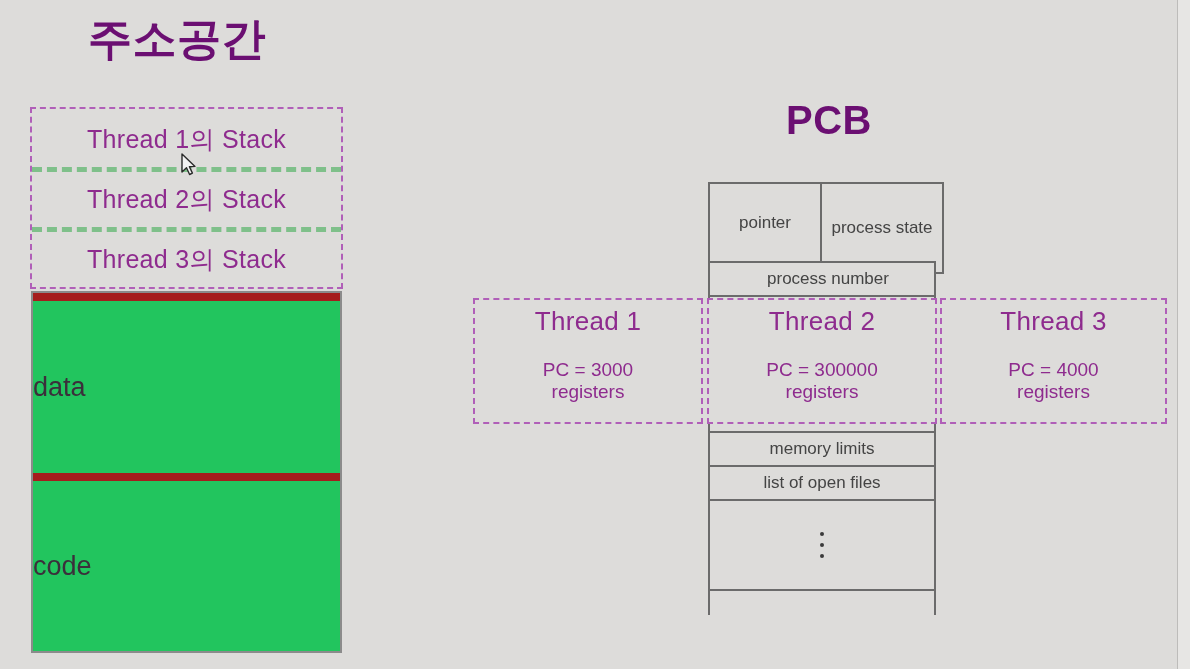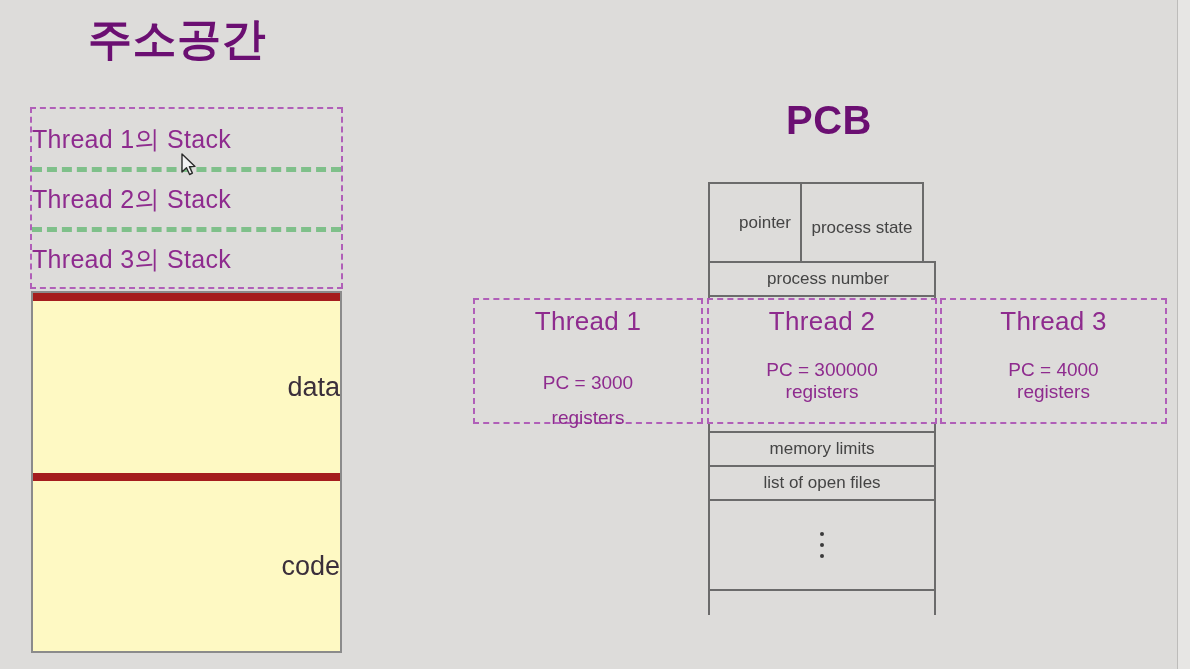--- a/index.html
+++ b/index.html
@@ -63,21 +63,21 @@
     border: 2px dashed #b05fb8;
     box-sizing: border-box;
   }
   .stack-row {
     position: absolute;
     left: 0;
     width: 100%;
     height: 60px;
     display: flex;
     align-items: center;
-    justify-content: flex-start;
+    justify-content: center;
     color: #8e2b8e;
     font-size: 25px;
     letter-spacing: 0.3px;
   }
   .stack-row.r1 { top: 0px; }
   .stack-row.r2 { top: 60px; }
   .stack-row.r3 { top: 120px; }
   .stack-divider {
     position: absolute;
     left: 0;
@@ -97,22 +97,22 @@
     border: 2px solid #8b8b8b;
     box-sizing: border-box;
     background: #8ddb92;
   }
   .segment {
     position: absolute;
     left: 0;
     width: 100%;
     display: flex;
     align-items: center;
-    justify-content: flex-end;
-    background: #fef9c3;
+    justify-content: flex-start;
+    background: #22c55e;
     color: #3b2f3b;
     font-size: 27px;
     box-sizing: border-box;
   }
   #segment-data {
     top: 0;
     height: 180px;
     border-top: 8px solid #a51d1d;
   }
   #segment-code {
@@ -149,21 +149,21 @@
     justify-content: center;
     text-align: center;
     color: #444444;
     font-size: 17px;
     line-height: 1.15;
   }
   #cell-pointer {
     left: 0; top: 0; width: 114px; height: 81px; text-align: right;
   }
   #cell-process-state {
-    left: 92px; top: 0; width: 124px; height: 92px;
+    left: 112px; top: 0; width: 124px; height: 92px;
   }
   #cell-process-number {
     left: 0; top: 79px; width: 228px; height: 36px; padding-left: 12px;
   }
   
   #cell-thread-region {
     left: 0; top: 113px; width: 228px; height: 320px;
     border-top: none; border-bottom: none;
     background: transparent;
   }
@@ -204,21 +204,21 @@
     font-size: 26px;
     letter-spacing: 0.3px;
   }
   .thread-box .t-pc {
     font-size: 19px;
     margin-top: 22px;
   }
   .thread-box .t-regs {
     font-size: 19px;
   }
-  #thread-box-1 { left: 473px; width: 230px; gap: 13px; }
+  #thread-box-1 { left: 473px; width: 230px; }
   #thread-box-2 { left: 707px; width: 230px; }
   #thread-box-3 { left: 940px; width: 227px; }
 </style>
 </head>
 <body>
 
 <div id="screen">
 
   <div id="right-frame-edge"></div>
 

